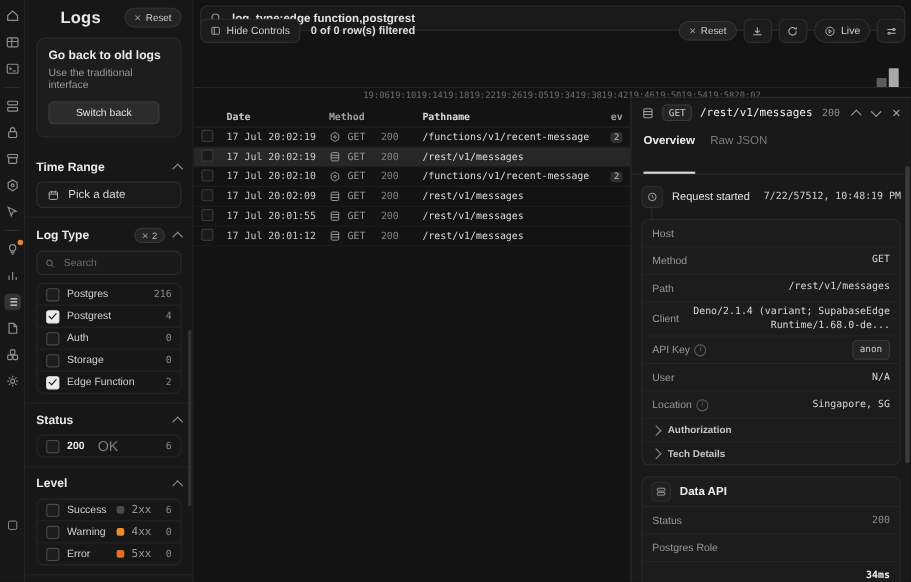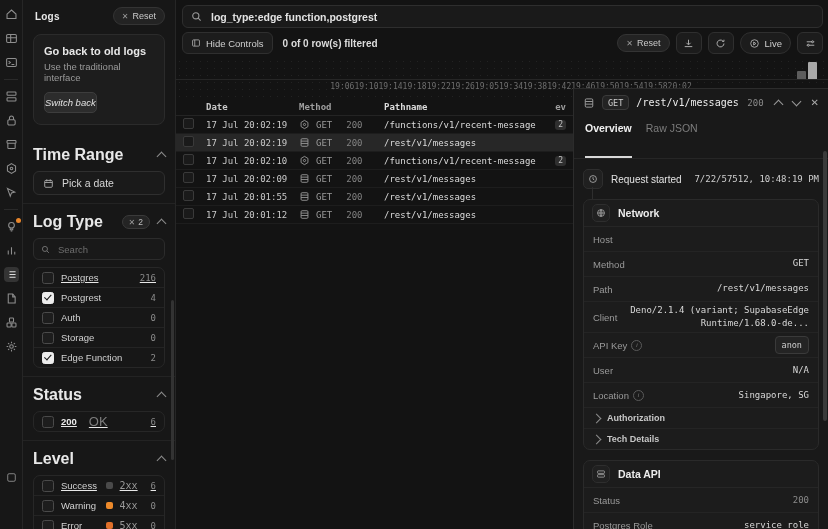--- a/index.html
+++ b/index.html
@@ -17,67 +17,67 @@
     border-radius:4px;position:relative;cursor:pointer;flex:none;}
   .rail .ric.active{background:#343434;}
   .rail .rdiv{width:14px;height:1px;background:#2a2a2a;flex:none;}
   .rail .spacer{flex:1;}
   .dot-orange{position:absolute;top:-1px;right:-2px;width:5px;height:5px;border-radius:50%;background:#e8862c;}
 
   
   .sidebar{position:absolute;left:23px;top:0;bottom:0;width:152px;background:#171717;
     border-right:1px solid #262626;overflow:hidden;}
   .sb-head{display:flex;align-items:center;justify-content:space-between;padding:7px 10px 5px 12px;}
-  .sb-title{font-size:10px;font-weight:bold;letter-spacing:.2px;}
+  .sb-title{font-size:15px;font-weight:bold;letter-spacing:.2px;margin-left:20px;}
   .pill-btn{display:inline-flex;align-items:center;gap:4px;background:#232323;border:1px solid #343434;
     border-radius:12px;color:#c9c9c9;font-size:9px;padding:3px 8px;cursor:pointer;}
   .x{font-size:8px;color:#9a9a9a;}
   .old-card{margin:4px 10px 12px;border:1px solid #2b2b2b;border-radius:8px;background:#1d1d1d;padding:10px 10px 11px;}
   .old-title{font-size:11px;font-weight:bold;margin-bottom:4px;}
   .old-sub{font-size:9.5px;color:#9a9a9a;margin-bottom:9px;}
   .btn-sm{display:inline-block;background:#2c2c2c;border:1px solid #3d3d3d;border-radius:5px;
-    font-size:9.5px;color:#e0e0e0;padding:4px 0;cursor:pointer;font-style:italic;}
+    font-size:9.5px;color:#e0e0e0;padding:4px 24px;cursor:pointer;}
   .sect{padding:9px 10px 2px;border-top:1px solid #232323;margin-top:6px;}
   .sect-head{display:flex;align-items:center;justify-content:space-between;margin-bottom:7px;}
-  .sect-title{font-size:16px;font-weight:bold;}
+  .sect-title{font-size:11px;font-weight:bold;}
   .sect-right{display:flex;align-items:center;gap:8px;}
   .badge-pill{display:inline-flex;align-items:center;gap:3px;border:1px solid #3a3a3a;background:#242424;
     border-radius:10px;font-size:8.5px;color:#bdbdbd;padding:1px 6px;cursor:pointer;}
   .chev{width:6px;height:6px;border-right:1.4px solid #8d8d8d;border-bottom:1.4px solid #8d8d8d;display:inline-block;flex:none;}
   .chev.up{transform:rotate(-135deg);margin-top:3px;}
   .chev.right{transform:rotate(-45deg);}
   .wide-btn{display:flex;align-items:center;gap:8px;border:1px solid #2f2f2f;border-radius:6px;
     background:#1a1a1a;height:22px;padding:0 9px;font-size:10.5px;color:#d6d6d6;cursor:pointer;}
   .srch{display:flex;align-items:center;gap:6px;border:1px solid #2c2c2c;border-radius:6px;
     background:#191919;height:20px;padding:0 7px;margin-bottom:7px;}
   .srch input{flex:1;min-width:0;background:transparent;border:none;outline:none;color:#cfcfcf;
     font-size:9.5px;font-family:"Liberation Sans",sans-serif;}
   .srch input::placeholder{color:#6d6d6d;}
   .flist{border:1px solid #272727;border-radius:7px;overflow:hidden;}
   .frow{display:flex;align-items:center;gap:7px;height:19px;padding:0 8px;border-top:1px solid #242424;cursor:pointer;}
-  .frow:first-child{border-top:none;text-decoration:underline;}
+  .frow:first-child{border-top:none;}
   .cb{width:10px;height:10px;border:1px solid #4a4a4a;border-radius:2.5px;background:#1d1d1d;flex:none;position:relative;cursor:pointer;}
   .cb.on{background:#ececec;border-color:#ececec;}
   .cb.on::after{content:"";position:absolute;left:2.6px;top:0.6px;width:3px;height:5.5px;
     border-right:1.6px solid #161616;border-bottom:1.6px solid #161616;transform:rotate(42deg);}
   .flabel{font-size:9.5px;color:#d2d2d2;flex:1;white-space:nowrap;}
   .fcount{font-size:9px;color:#8a8a8a;}
   .lvl-sq{width:7px;height:7px;border-radius:2px;flex:none;}
   .lvl-code{font-size:10px;color:#9a9a9a;width:24px;}
   .ok-suffix{font-size:13px;color:#7d7d7d;margin-left:5px;flex:1;}
   .b200{font-size:9.5px;font-weight:bold;color:#ececec;}
   .sb-scroll{position:absolute;right:1px;top:300px;width:3px;height:160px;border-radius:2px;background:#333;}
 
   
   .main{position:absolute;left:176px;top:0;right:0;bottom:0;background:#131313;}
   .search-bar{position:absolute;left:6px;right:5px;top:5px;height:21px;border:1px solid #2e2e2e;
     border-radius:6px;background:#1a1a1a;display:flex;align-items:center;gap:7px;padding:0 8px;}
   .search-bar input{flex:1;background:transparent;border:none;outline:none;color:#e3e3e3;
     font-size:10.5px;font-weight:bold;font-family:"Liberation Sans",sans-serif;}
-  .toolbar{position:absolute;left:6px;right:5px;top:32px;height:22px;display:flex;align-items:center;gap:10px;}
+  .toolbar{position:absolute;left:6px;right:5px;top:17px;height:22px;display:flex;align-items:center;gap:10px;}
   .tb-btn{display:inline-flex;align-items:center;gap:5px;border:1px solid #2f2f2f;background:#1c1c1c;
     border-radius:6px;height:20px;padding:0 8px;font-size:9.5px;color:#d0d0d0;cursor:pointer;flex:none;}
   .tb-ico{display:inline-flex;align-items:center;justify-content:center;border:1px solid #2f2f2f;
     background:#1c1c1c;border-radius:6px;height:20px;width:24px;cursor:pointer;flex:none;}
   .filtered{font-size:10px;font-weight:bold;color:#dcdcdc;}
   .tb-right{margin-left:auto;display:flex;align-items:center;gap:6px;}
 
   .timeline{position:absolute;left:0;right:0;top:58px;height:40px;
     background-image:radial-gradient(#232323 0.6px, transparent 0.6px);background-size:7px 7px;}
   .tl-base{position:absolute;left:0;right:0;top:21px;height:1px;background:#262626;}
@@ -575,29 +575,20 @@
           <svg width="10" height="10" viewBox="0 0 16 16" fill="none" stroke="#b0b0b0" stroke-width="1.3">
               <circle cx="8" cy="8" r="5.5"></circle>
               <path d="M8 5v3.2l2 1.3"></path>
             </svg>
         </span>
         <span class="req-label">Request started</span>
         <span class="req-val mono">7/22/57512, 10:48:19 PM</span>
       </div>
 
       <div class="card">
-        <div class="card-head">
-          <span class="ico-box" style="width:16px;height:16px;">
-            <svg width="10" height="10" viewBox="0 0 16 16" fill="none" stroke="#b0b0b0" stroke-width="1.2">
-                <circle cx="8" cy="8" r="5.5"></circle>
-                <path d="M2.5 8h11M8 2.5c-2 2-2 9 0 11M8 2.5c2 2 2 9 0 11"></path>
-              </svg>
-          </span>
-          <span class="card-title">Network</span>
-        </div>
         <div class="kv">
           <span class="k">Host</span>
         </div>
         <div class="kv">
           <span class="k">Method</span>
           <span class="v mono">GET</span>
         </div>
         <div class="kv">
           <span class="k">Path</span>
           <span class="v mono">/rest/v1/messages</span>
@@ -644,21 +635,20 @@
               </svg>
           </span>
           <span class="card-title">Data API</span>
         </div>
         <div class="kv">
           <span class="k">Status</span>
           <span class="v mono muted">200</span>
         </div>
         <div class="kv">
           <span class="k">Postgres Role</span>
-          <span class="v mono">service_role</span>
         </div>
         <div class="kv">
 
           <span class="v mono strong">34ms</span>
         </div>
 
       </div>
 
     </div>
     <span class="dt-scroll"></span>

